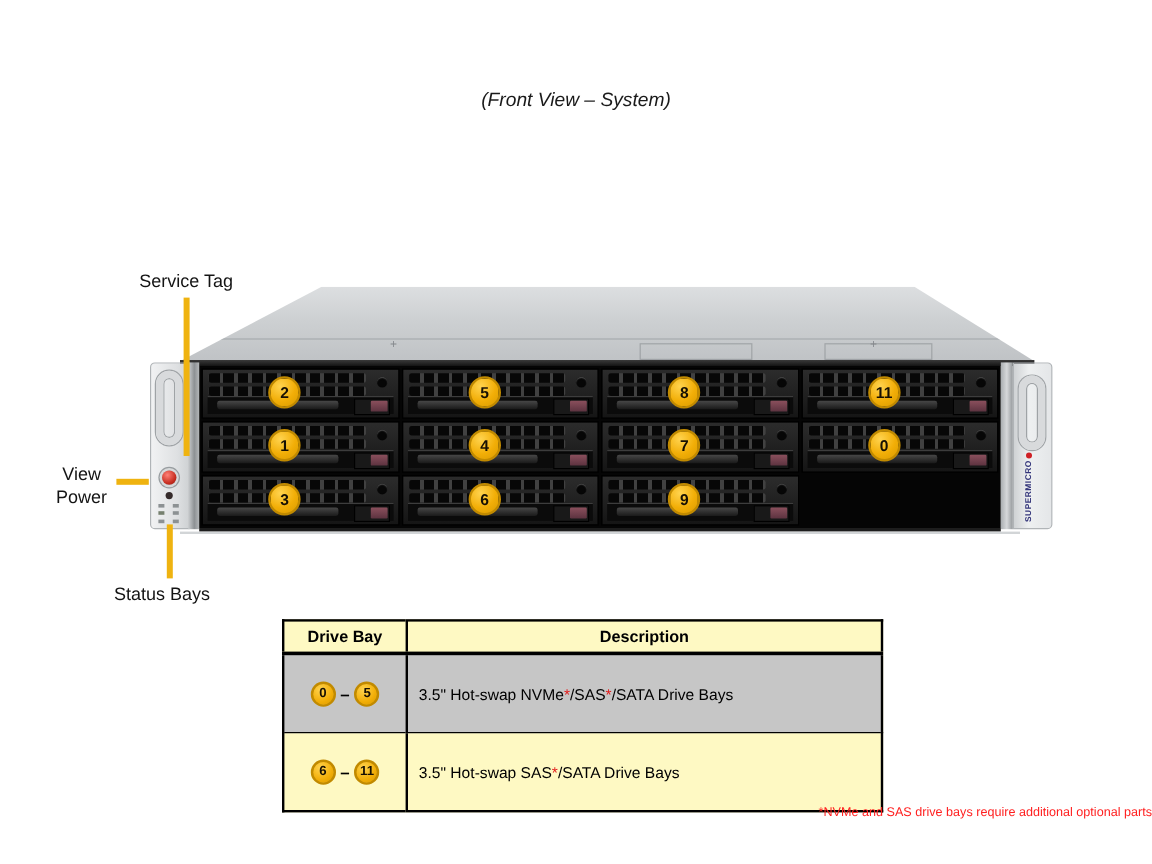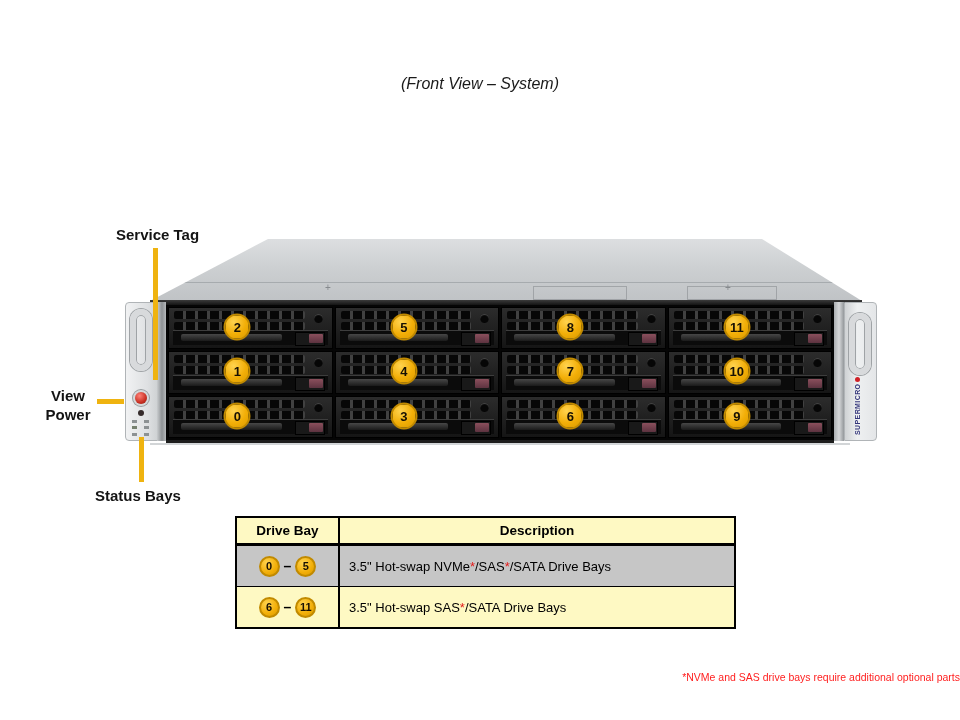--- a/index.html
+++ b/index.html
@@ -6,21 +6,21 @@
   .page {
     position:relative; width:960px; height:720px; background:#ffffff;
     font-family:"Liberation Sans", sans-serif; color:#111; overflow:hidden;
   }
 
   
   .fig-title {
     position:absolute; left:0; top:75px; width:100%;
     text-align:center; font-size:16px; font-style:italic; color:#1a1a1a;
   }
-  .callout { position:absolute; font-size:15px; color:#141414;font-weight:bold; }
+  .callout { position:absolute; font-size:15px; color:#141414; }
   .lbl-service { left:116px; top:226px; }
   .lbl-power   { left:36px;  top:386px; width:64px; text-align:center; line-height:19px; }
   .lbl-status  { left:95px;  top:487px; }
 
   
   .pointer { position:absolute; background:var(--pointer-yellow,#EFB310); z-index:30; }
   .ptr-service { left:153px; top:248px; width:5px;  height:132px; }
   .ptr-power   { left:97px;  top:399px; width:27px; height:5px; }
   .ptr-status  { left:139px; top:437px; width:5px;  height:45px; }
 
@@ -125,21 +125,21 @@
   .bay-table {
     position:absolute; left:235px; top:516px; width:501px;
     border-collapse:collapse; border:2px solid #000; font-size:13px; color:#000;
     background:#fef9c3;
   }
   .bay-table th {
     font-size:13.5px; font-weight:bold; text-align:center;
     border-bottom:3px solid #000; height:25px; padding:0 6px;
   }
   .bay-table th.col-bay { width:89px; border-right:2px solid #000; }
-  .bay-table td { border-top:1px solid #000; height:32px; padding:4px; }
+  .bay-table td { border-top:1px solid #000; height:32px; padding:16px; }
   .bay-table td.cell-bay { border-right:2px solid #000; text-align:center; vertical-align:middle; }
   .bay-table td.cell-desc { padding-left:9px; vertical-align:middle; }
   .bay-table tr.shaded { background:var(--shaded-row,#C6C6C6); }
   .tbl-badge {
     display:inline-flex; align-items:center; justify-content:center;
     width:21px; height:21px; border-radius:50%; box-sizing:border-box;
     background:radial-gradient(circle at 35% 28%, #ffd34f, var(--badge-fill,#F2AE07) 60%, #d89a00);
     border:2px solid var(--badge-ring,#C18A00);
     font-size:11px; font-weight:bold; color:#171003; vertical-align:middle;
   }
@@ -287,34 +287,20 @@
             <div class="vrow"></div>
           </div>
           <div class="hole"></div>
           <div class="hbar">
             <div class="hgrip"></div>
             <div class="latch">
               <div class="lbtn"></div>
             </div>
           </div>
           <div class="bay-badge">7</div>
-        </div>
-        <div class="tray">
-          <div class="vents">
-            <div class="vrow"></div>
-            <div class="vrow"></div>
-          </div>
-          <div class="hole"></div>
-          <div class="hbar">
-            <div class="hgrip"></div>
-            <div class="latch">
-              <div class="lbtn"></div>
-            </div>
-          </div>
-          <div class="bay-badge">10</div>
         </div>
         <div class="tray">
           <div class="vents">
             <div class="vrow"></div>
             <div class="vrow"></div>
           </div>
           <div class="hole"></div>
           <div class="hbar">
             <div class="hgrip"></div>
             <div class="latch">

